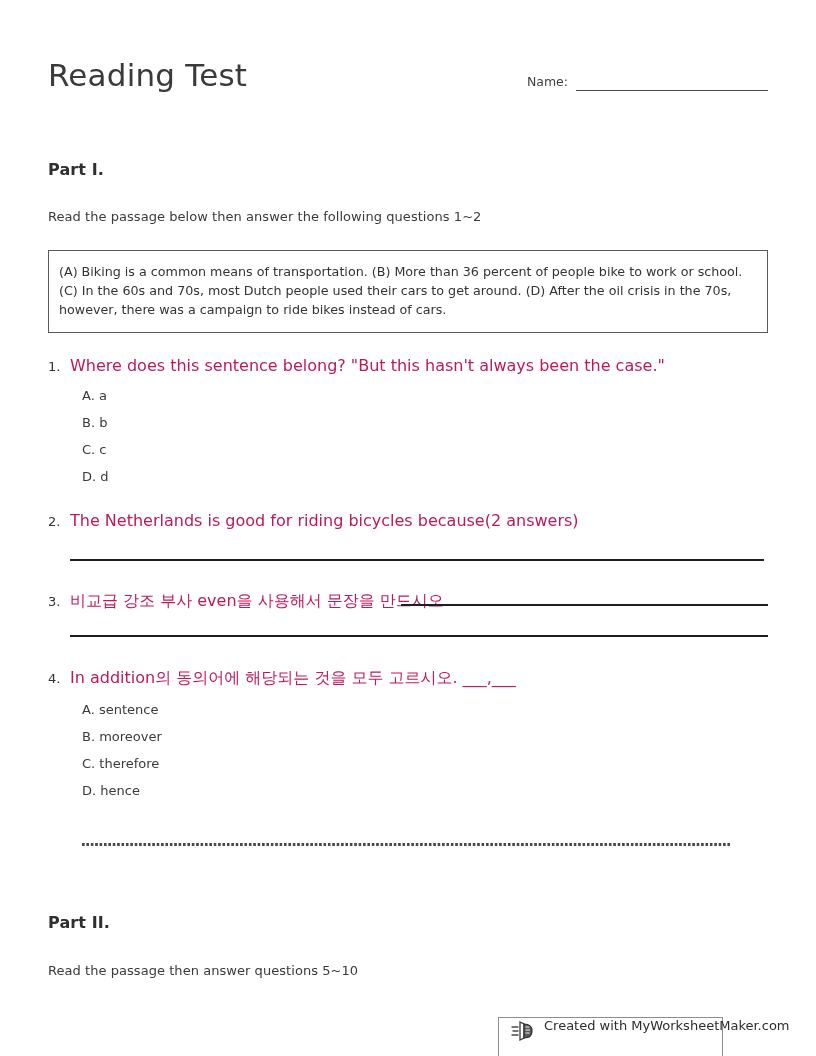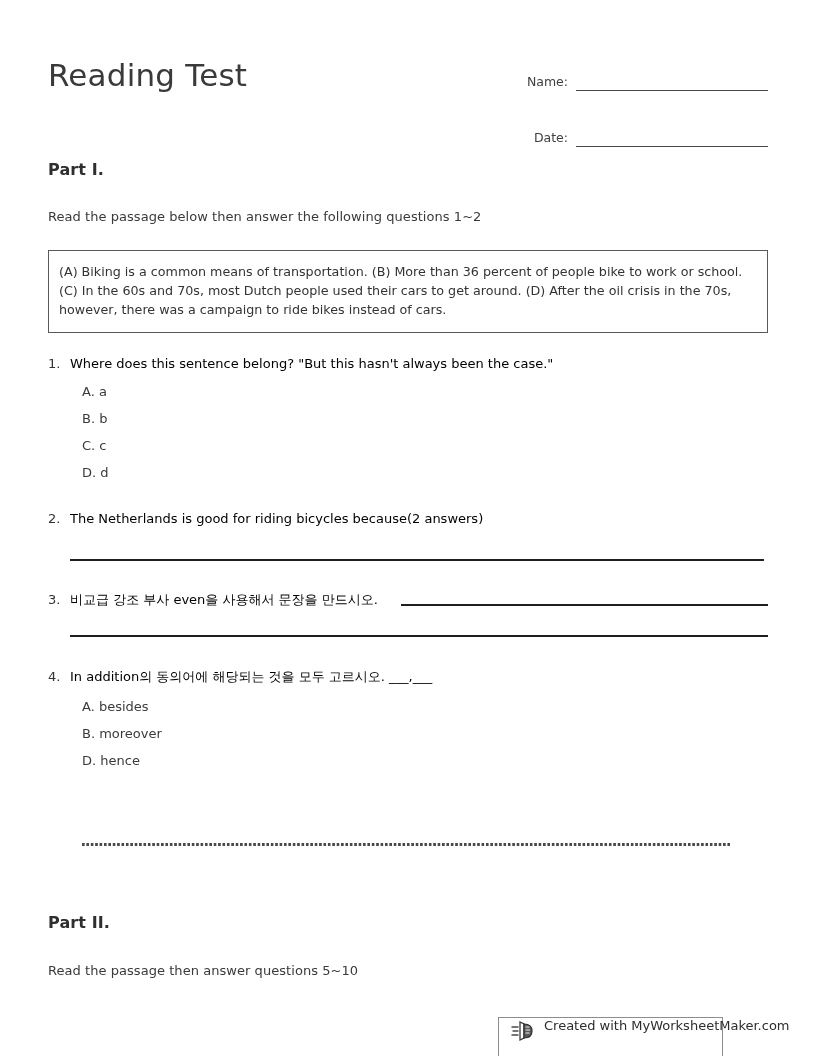--- a/index.html
+++ b/index.html
@@ -115,22 +115,22 @@
     font-size: 13px;
     color: #333333;
   }
   .q-num {
     width: 22px;
     flex: 0 0 22px;
     font-size: 13px;
     color: #333333;
   }
   .q-text {
-    font-size: 13px;
-    color: #000000;
+    font-size: 16px;
+    color: #be185d;
     white-space: nowrap;
   }
   .options {
     margin-top: 7px;
     padding-left: 34px;
   }
   .option {
     font-size: 13px;
     color: #3a3a3a;
     line-height: 27px;
@@ -188,24 +188,20 @@
 <div class="page">
 
   <div class="header">
     <div class="doc-title">Reading Test</div>
 
     <div class="meta-fields">
       <div class="meta-row">
         <span class="meta-label">Name:</span>
         <span class="meta-line"></span>
       </div>
-      <div class="meta-row">
-        <span class="meta-label">Date:</span>
-        <span class="meta-line"></span>
-      </div>
     </div>
   </div>
 
   <div class="part-heading" style="top:147px;">Part I.</div>
   <div class="instruction" style="top:196px;">Read the passage below then answer the following questions 1~2</div>
 
   <div class="passage-box">
     <div class="passage-text">(A) Biking is a common means of transportation. (B) More than 36 percent of people bike to work or school. (C) In the 60s and 70s, most Dutch people used their cars to get around. (D) After the oil crisis in the 70s, however, there was a campaign to ride bikes instead of cars.</div>
   </div>
 
@@ -238,22 +234,23 @@
   </div>
   <div class="answer-rule" style="left:401px; top:591px; width:367px;"></div>
   <div class="answer-rule" style="left:70px; top:622px; width:698px;"></div>
 
   <div class="question" style="top:655px;">
     <div class="q-line">
       <span class="q-num">4.</span>
       <span class="q-text">In addition의 동의어에 해당되는 것을 모두 고르시오. ___,___</span>
     </div>
     <div class="options">
-      <div class="option">A. besides</div>
+      <div class="option">A. sentence</div>
       <div class="option">B. moreover</div>
+      <div class="option">C. therefore</div>
       <div class="option">D. hence</div>
     </div>
   </div>
 
   <div class="dotted-divider"></div>
 
   <div class="part-heading" style="top:900px;">Part II.</div>
   <div class="instruction" style="top:950px;">Read the passage then answer questions 5~10</div>
 
   <div class="footer-badge">

